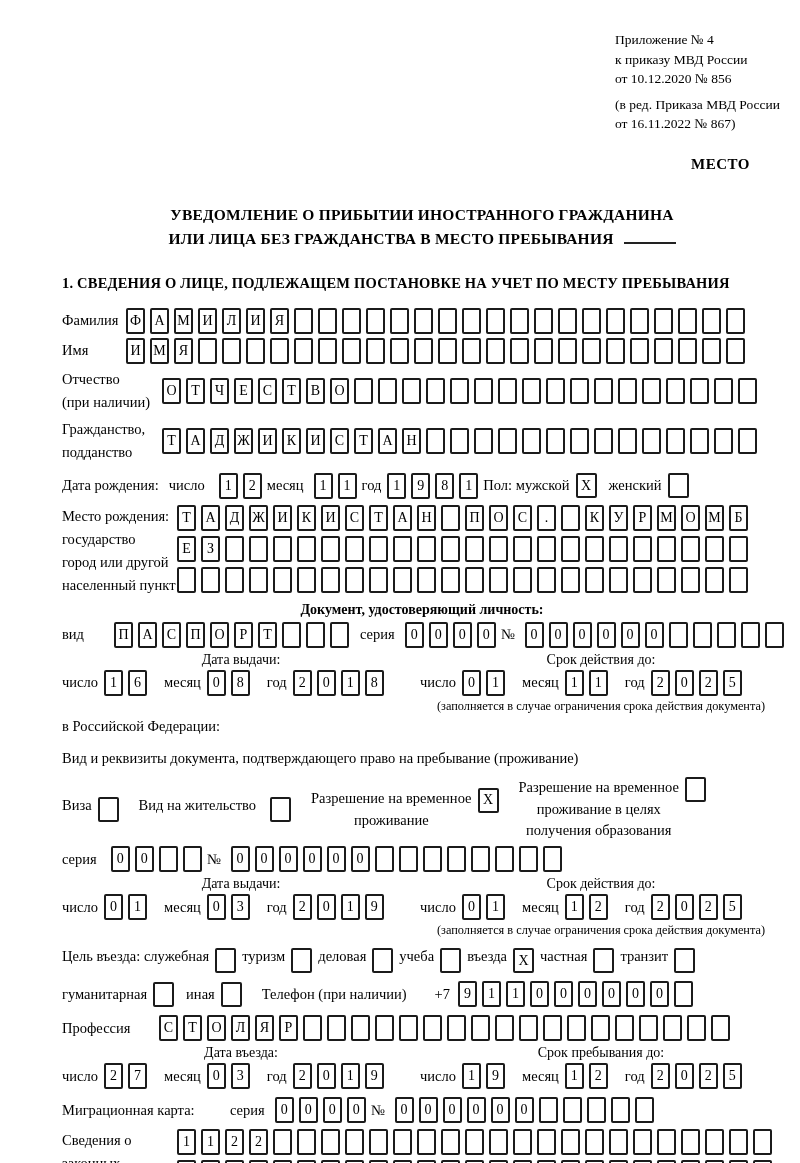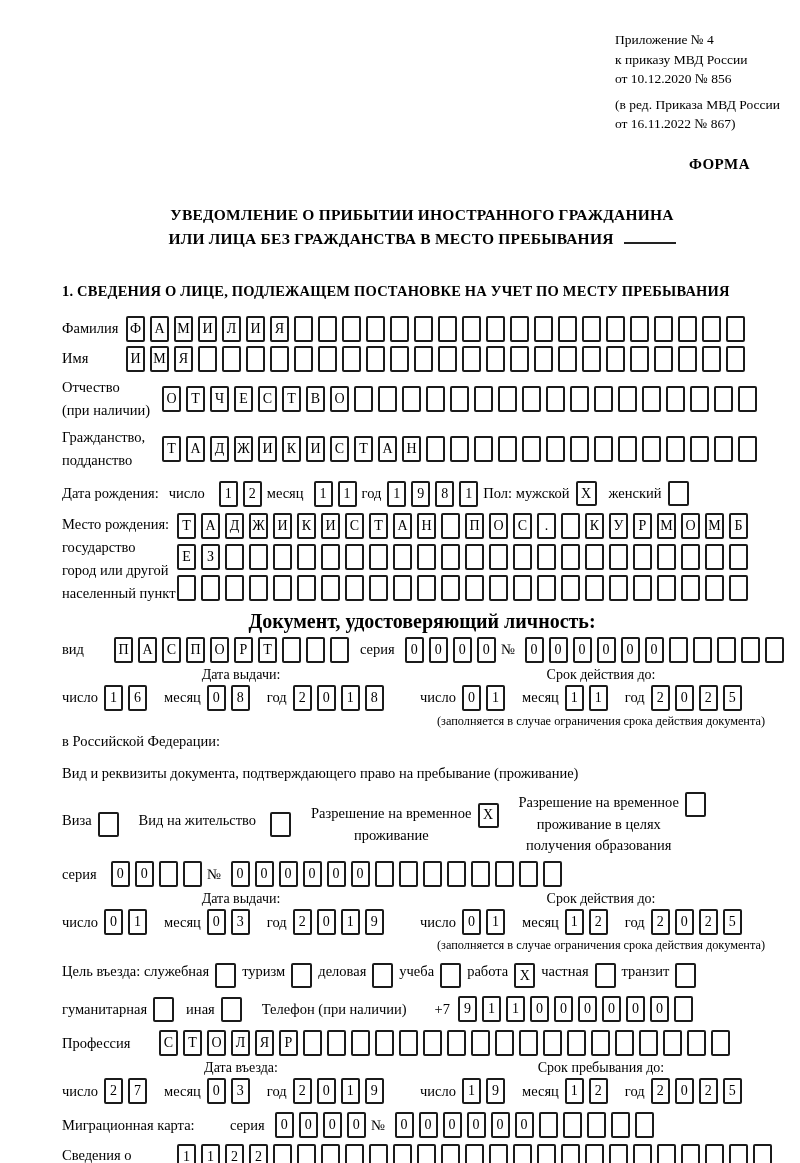--- a/index.html
+++ b/index.html
@@ -14,21 +14,21 @@
   .hdr{margin-left:553px;line-height:1.45;font-size:13.5px;}
   .hdr .gap{margin-top:6px;}
   .forma{margin-left:553px;text-align:right;margin-right:32px;font-weight:bold;
          font-size:15px;margin-top:22px;letter-spacing:.5px;}
 
   
   .title{text-align:center;font-weight:bold;font-size:15.5px;line-height:1.55;
          margin-top:30px;letter-spacing:.2px;}
   .blankline{display:inline-block;width:52px;border-bottom:2px solid #222;
              height:12px;margin-left:10px;}
-  .sec{font-weight:bold;font-size:14.5px;margin-top:32px;margin-bottom:16px;letter-spacing:.2px;}
+  .sec{font-weight:bold;font-size:14.5px;margin-top:24px;margin-bottom:16px;letter-spacing:.2px;}
 
   
   .row{display:flex;align-items:center;margin-bottom:4px;}
   .lbl{flex:0 0 auto;white-space:pre-line;line-height:1.6;}
   .cells{display:flex;flex-wrap:nowrap;}
   .cell{
     box-sizing:border-box;width:19px;height:26px;margin-right:5px;
     border:2px solid #1b1b1b;border-radius:2px;display:inline-flex;
     align-items:center;justify-content:center;font-size:14px;background:#fff;
     flex:0 0 auto;
@@ -38,21 +38,21 @@
     border-radius:2px;display:inline-flex;align-items:center;justify-content:center;
     font-size:14px;margin:0 6px;flex:0 0 auto;background:#fff;
   }
   .w62{width:64px;}  .w100{width:100px;}
   .sp6{width:6px;flex:0 0 auto;} .sp10{width:10px;flex:0 0 auto;} .sp14{width:14px;flex:0 0 auto;}
 
   
   .twocol{display:flex;align-items:flex-start;margin-bottom:4px;}
   .stack > .cells{margin-bottom:5px;}
 
-  .center-bold{text-align:center;font-weight:bold;font-size:20px;margin:2px 0 4px 0;}
+  .center-bold{text-align:center;font-weight:bold;font-size:14px;margin:2px 0 4px 0;}
 
   .dates{display:flex;margin-top:4px;}
   .dhalf{display:flex;flex-direction:column;}
   .dhalf.left{width:358px;}
   .dhalf.right{flex:1;}
   .dtitle{text-align:center;font-size:14px;margin-bottom:2px;}
   .dfields{display:flex;align-items:center;}
   .dfields .t{margin-right:6px;}
   .dfields .g{margin-right:12px;display:flex;}
   .dnote{font-size:12.3px;margin-top:3px;text-align:center;white-space:nowrap;}
@@ -71,21 +71,21 @@
 
 <div class="page">
 
   <div class="hdr">
     <div>Приложение № 4</div>
     <div>к приказу МВД России</div>
     <div>от 10.12.2020 № 856</div>
     <div class="gap">(в ред. Приказа МВД России</div>
     <div>от 16.11.2022 № 867)</div>
   </div>
-  <div class="forma">ФОРМА</div>
+  <div class="forma">МЕСТО</div>
 
   <div class="title">
     <div>УВЕДОМЛЕНИЕ О ПРИБЫТИИ ИНОСТРАННОГО ГРАЖДАНИНА</div>
     <div>
       <span>ИЛИ ЛИЦА БЕЗ ГРАЖДАНСТВА В МЕСТО ПРЕБЫВАНИЯ</span><span class="blankline"></span>
     </div>
   </div>
 
   <div class="sec">1. СВЕДЕНИЯ О ЛИЦЕ, ПОДЛЕЖАЩЕМ ПОСТАНОВКЕ НА УЧЕТ ПО МЕСТУ ПРЕБЫВАНИЯ</div>
 
@@ -530,21 +530,21 @@
 
   <div class="purpose">
     <span>Цель въезда: служебная</span>
     <span class="cb"></span>
     <span>туризм</span>
     <span class="cb"></span>
     <span>деловая</span>
     <span class="cb"></span>
     <span>учеба</span>
     <span class="cb"></span>
-    <span>работа</span>
+    <span>въезда</span>
     <span class="cb">X</span>
     <span>частная</span>
     <span class="cb"></span>
     <span>транзит</span>
     <span class="cb"></span>
   </div>
   <div class="purpose2">
     <span>гуманитарная</span>
     <span class="cb"></span>
     <span class="sp6"></span>

